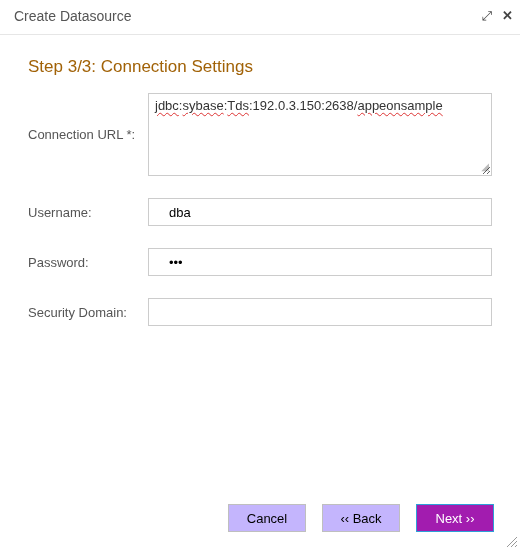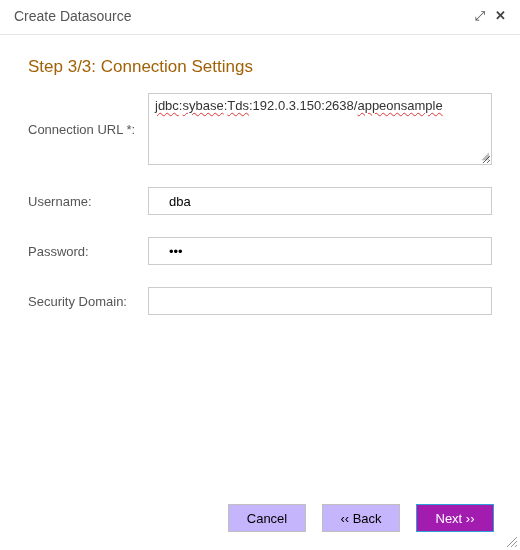--- a/index.html
+++ b/index.html
@@ -11,21 +11,21 @@
     background: #fff;
     width: 520px;
     height: 550px;
     position: relative;
     overflow: hidden;
   }
   .header {
     display: flex;
     align-items: center;
     justify-content: space-between;
-    padding: 8px 14px 10px 14px;
+    padding: 8px 7px 10px 14px;
     border-bottom: 1px solid #e6e6e6;
   }
   .header-title {
     font-size: 14px;
     color: #555;
   }
   .header-actions {
     display: flex;
     gap: 10px;
     color: #444;
@@ -103,21 +103,21 @@
     position: absolute;
     right: 2px;
     bottom: 2px;
     width: 14px;
     height: 14px;
     color: #999;
     pointer-events: none;
   }
   .conn-wrap {
     width:100%;
-    height:72px;
+    height:83px;
     border:1px solid #ccc;
     padding:4px 6px;
     font-size:13px;
     color:#333;
     position:relative;
     overflow:auto;
     resize:both;
     background:#fff;
     line-height:1.3;
   }

